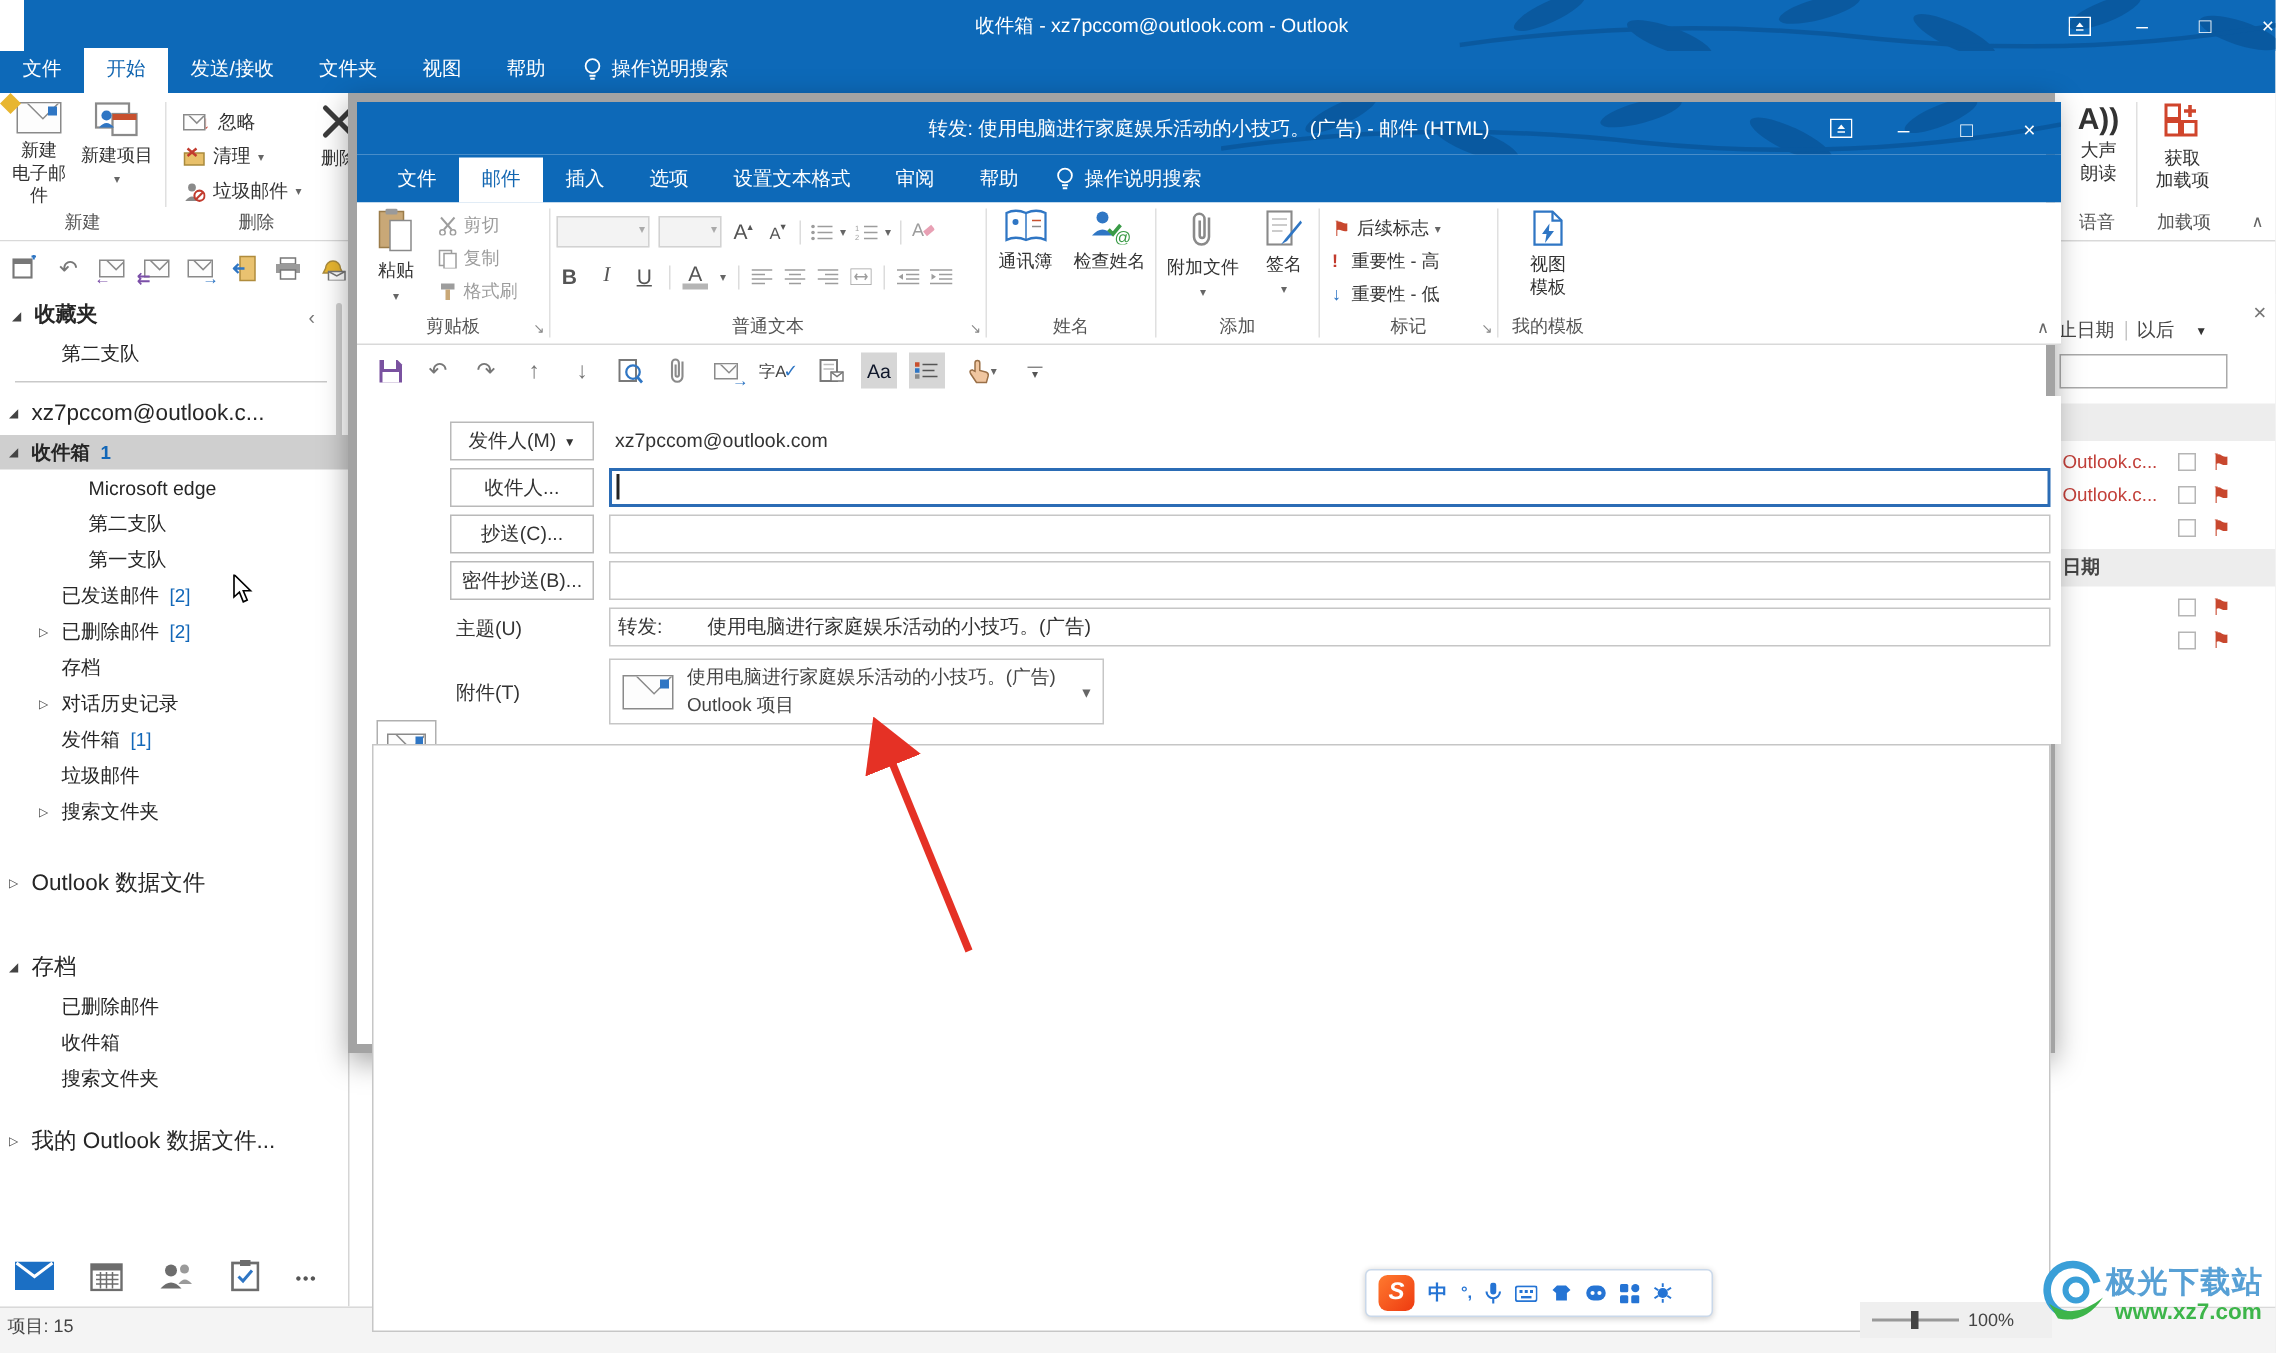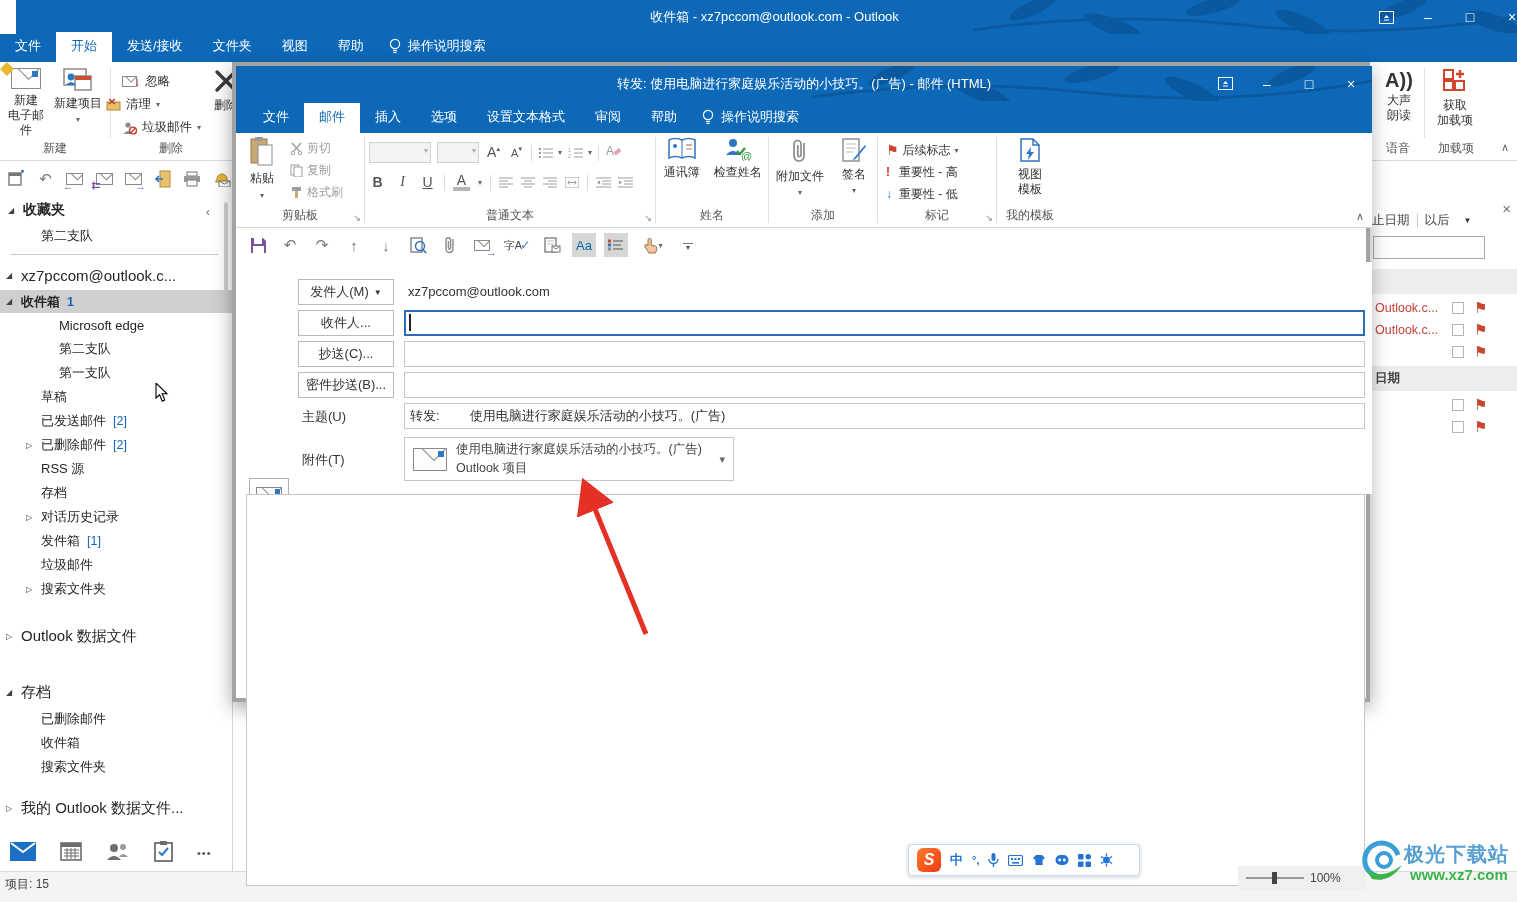--- a/index.html
+++ b/index.html
@@ -58,21 +58,21 @@
   .todo-x{position:absolute;right:6px;top:4px;color:#777;font-size:15px;}
   .todo-head{position:absolute;left:0;top:16px;width:145px;display:flex;align-items:center;font-size:12.5px;color:#444;}
   .todo-input{position:absolute;left:1px;top:40px;width:112px;height:23px;border:1px solid #aaa;background:#fff;}
   .trow{display:flex;align-items:center;height:22px;font-size:12.5px;position:relative;}
   .trow[data-v="band"]{height:25px;background:#ededed;color:#444;font-weight:600;padding-left:3px;margin:3px 0;}
   .trow[data-v="item"] .tlabel{color:#c2403a;padding-left:3px;width:78px;overflow:hidden;white-space:nowrap;}
   .cb{width:12px;height:12px;border:1px solid #b5b5b5;background:#fff;flex:none;margin-left:2px;}
   .fl{color:#c8472e;font-size:15px;margin-left:10px;}
 
   
-  #compose{left:232px;top:62px;width:1138px;height:640px;background:#fff;border:4px solid #a3a3a3;box-shadow:0 6px 18px rgba(0,0,0,.35);z-index:10;}
+  #compose{left:232px;top:62px;width:1138px;height:640px;background:#fff;border:6px solid #a3a3a3;box-shadow:0 6px 18px rgba(0,0,0,.35);z-index:10;}
   #c-titlebar{left:0;top:0;width:1136px;height:35px;}
   #c-menubar{left:0;top:35px;width:1136px;height:32px;}
   #c-ribbon{left:0;top:67px;width:1136px;height:95px;background:#fff;border-bottom:1px solid #d9d9d9;display:flex;}
   .rgroup{position:relative;padding:4px 4px 20px;display:flex;}
   .gsep{width:1px;background:#e0e0e0;margin:4px 0;}
   .pastebtn{width:44px;text-align:center;font-size:12px;color:#333;}
   .minirow{display:flex;align-items:center;gap:4px;font-size:12px;color:#9d9d9d;height:22px;white-space:nowrap;}
   .minirow.dark{color:#333;}
   .combo{width:62px;height:21px;border:1px solid #d2d2d2;background:#f3f3f3;position:relative;}
   .combo::after{content:"▾";position:absolute;right:2px;top:3px;font-size:8px;color:#aaa;}
@@ -168,21 +168,21 @@
           <path d="M3 17 Q8 11 13 17" fill="#2f76c4"></path>
         </svg>
       <div><span>新建项目</span> <span class="dd">▾</span></div>
     </div>
     <div style="position:absolute;left:110px;top:6px;bottom:22px;width:1px;background:#e0e0e0;"></div>
     <div class="smallbtn" style="position:absolute;left:122px;top:11px;">
       <span class="env" style="width:15px;height:11px;"></span>
         <span style="color:#c23b2e;font-weight:700;margin-left:-8px;">↓</span>
       <span>忽略</span>
     </div>
-    <div class="smallbtn" style="position:absolute;left:106px;top:34px;">
+    <div class="smallbtn" style="position:absolute;left:122px;top:34px;">
       <svg width="15" height="13" viewBox="0 0 15 13">
           <rect x="1" y="4" width="13" height="8" fill="#e8c06a" stroke="#a98a3d"></rect>
           <line x1="3" y1="1" x2="9" y2="6" stroke="#c23b2e" stroke-width="1.6"></line>
           <line x1="9" y1="1" x2="3" y2="6" stroke="#c23b2e" stroke-width="1.6"></line>
         </svg>
       <span>清理</span> 
         <span class="dd">▾</span>
     </div>
     <div class="smallbtn" style="position:absolute;left:122px;top:57px;">
       <svg width="15" height="14" viewBox="0 0 15 14">
@@ -308,43 +308,33 @@
         <span class="slabel">第二支队</span>
         <span class="scount"></span>
       </div>
 
       <div class="srow" data-v="sub">
         <span class="arr"></span>
         <span class="slabel">第一支队</span>
         <span class="scount"></span>
       </div>
 
-      <div class="srow" data-v="item">
-        <span class="arr"></span>
-        <span class="slabel">草稿</span>
-        <span class="scount"></span>
-      </div>
 
       <div class="srow" data-v="item">
         <span class="arr"></span>
         <span class="slabel">已发送邮件</span>
         <span class="scount">[2]</span>
       </div>
 
       <div class="srow" data-v="item">
         <span class="arr">▷</span>
         <span class="slabel">已删除邮件</span>
         <span class="scount">[2]</span>
       </div>
 
-      <div class="srow" data-v="item">
-        <span class="arr"></span>
-        <span class="slabel">RSS 源</span>
-        <span class="scount"></span>
-      </div>
 
       <div class="srow" data-v="item">
         <span class="arr"></span>
         <span class="slabel">存档</span>
         <span class="scount"></span>
       </div>
 
       <div class="srow" data-v="item">
         <span class="arr">▷</span>
         <span class="slabel">对话历史记录</span>
@@ -827,21 +817,21 @@
             <rect x="1" y="1" width="11" height="14" fill="#fff" stroke="#777" stroke-width="1.3"></rect>
             <g stroke="#bbb">
               <line x1="3" y1="4" x2="10" y2="4"></line>
               <line x1="3" y1="7" x2="10" y2="7"></line>
             </g>
             <rect x="8" y="9" width="8" height="6" fill="#fff" stroke="#777"></rect>
             <path d="M8 9 l4 3 l4 -3" fill="none" stroke="#777"></path>
           </svg>
         </span>
       <span class="cq on">
-          <span style="font-size:13px;color:#0369a1;">Aa</span>
+          <span style="font-size:13px;color:#0f172a;">Aa</span>
         </span>
       <span class="cq on">
           <svg width="16" height="13" viewBox="0 0 16 13">
             <g stroke="#555">
               <line x1="5" y1="2" x2="15" y2="2"></line>
               <line x1="5" y1="6" x2="13" y2="6"></line>
               <line x1="5" y1="10" x2="15" y2="10"></line>
             </g>
             <rect x="0" y="0.5" width="3" height="3" fill="#c8502e"></rect>
             <rect x="0" y="4.5" width="3" height="3" fill="#2f76c4"></rect>

